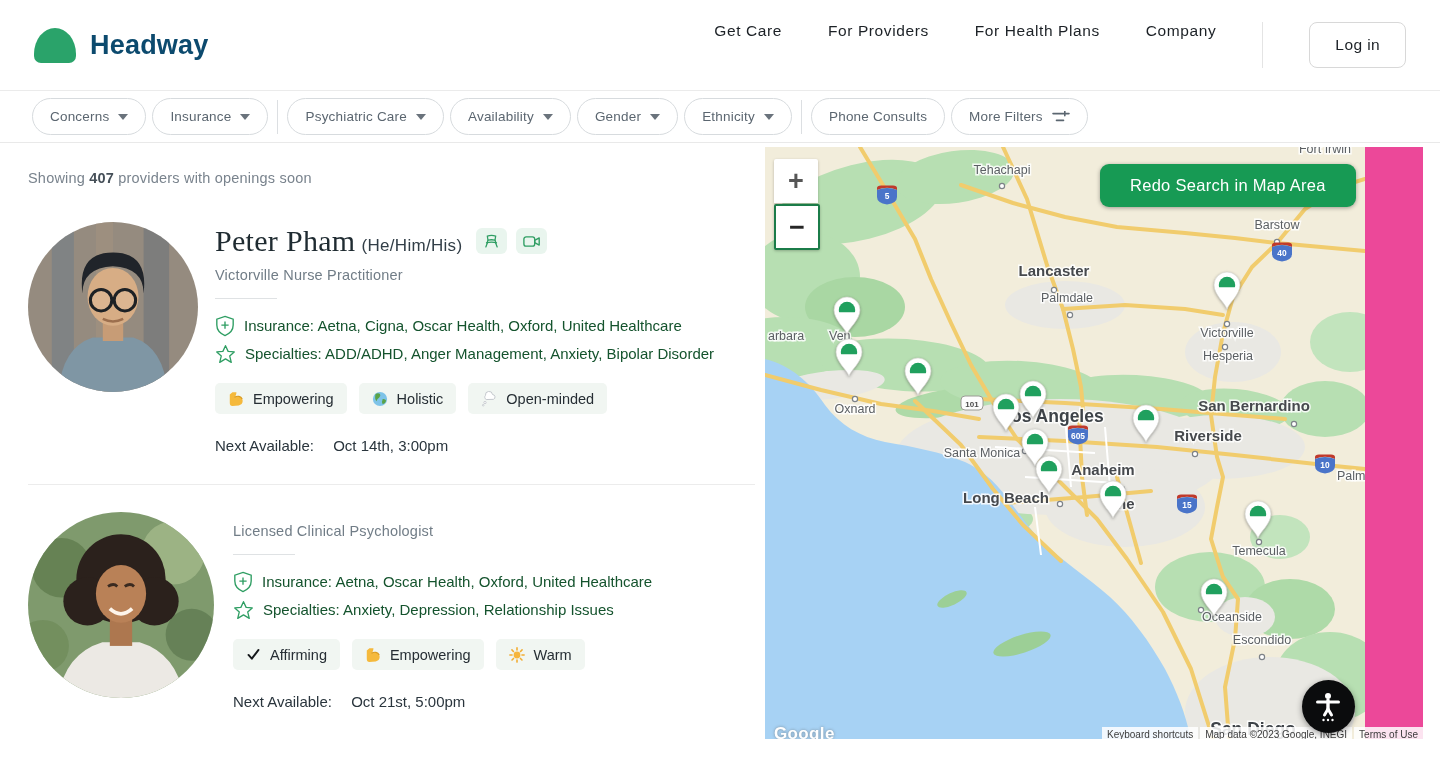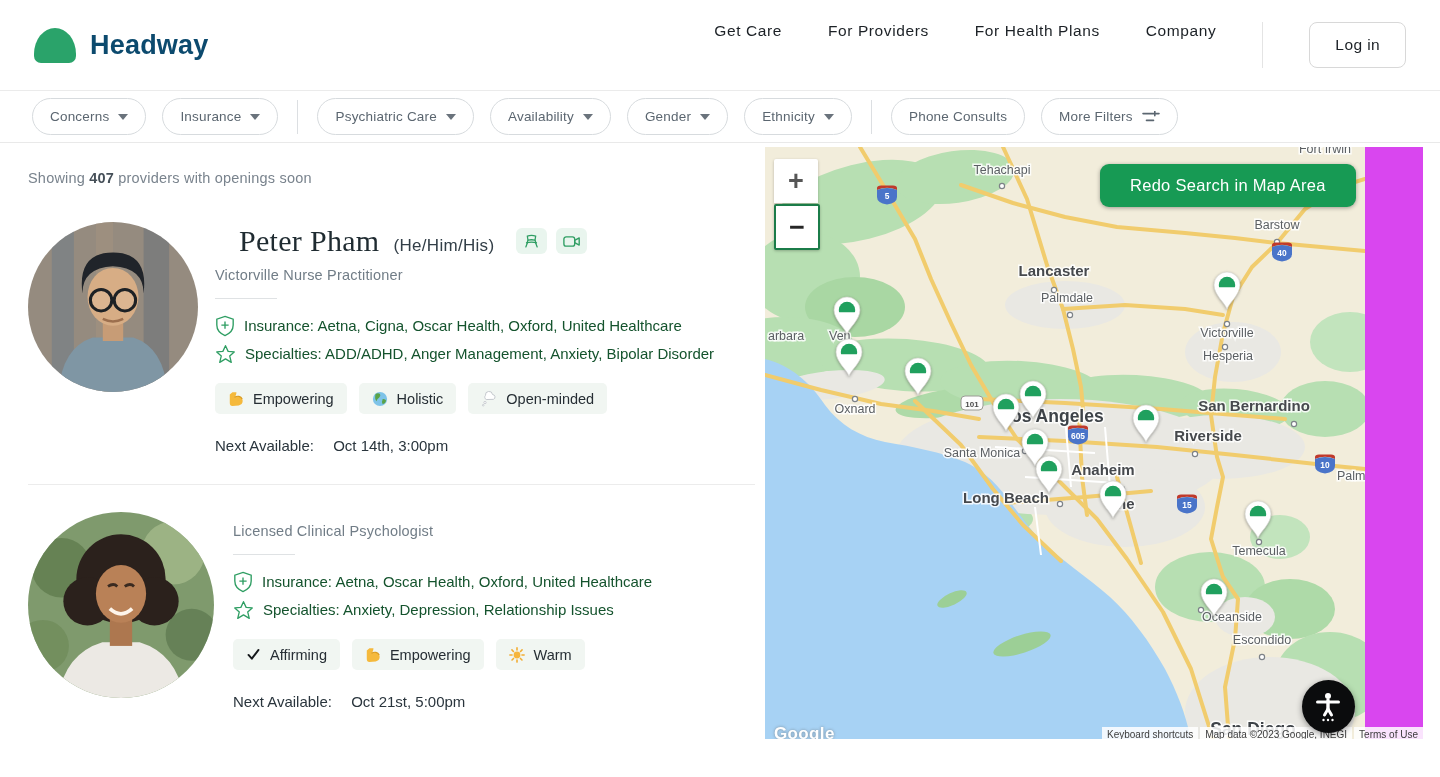--- a/index.html
+++ b/index.html
@@ -18,59 +18,59 @@
              border-radius:21px 21px 7px 7px / 26px 26px 7px 7px;}
   .logo-text{font-size:27px;font-weight:700;color:#0c4a6e;letter-spacing:.2px;}
   .nav{margin-left:auto;display:flex;gap:46px;}
   .nav-link{font-size:15.5px;letter-spacing:.6px;color:#1c2126;cursor:pointer;white-space:nowrap;}
   .nav-divider{width:1px;height:46px;background:#e4e4e4;}
   .login-btn{border:1px solid #d8d8d8;border-radius:8px;padding:13px 25px;font-size:15.5px;
              letter-spacing:.4px;background:#fff;color:#1c2126;cursor:pointer;}
 
   
   .filter-bar{height:52px;border-bottom:1px solid #e9e9e9;display:flex;align-items:center;
-              padding:0 32px;gap:16px;}
+              padding:0 32px;gap:6px;}
   .pill{display:inline-flex;align-items:center;gap:9px;height:37px;padding:0 17px;
         border:1px solid #d7dbde;border-radius:19px;background:#fff;font-size:13.5px;
         color:#5b6670;letter-spacing:.2px;cursor:pointer;font-family:inherit;white-space:nowrap;}
   .fdiv{width:1px;height:34px;background:#dcdfe2;margin:0 3px;}
 
   
   .content{display:flex;align-items:flex-start;}
   .list-col{width:795px;padding-left:28px;}
   .showing{margin-top:27px;font-size:14.5px;color:#79838d;letter-spacing:.2px;}
   .showing .count{font-weight:700;color:#454f58;}
 
   .card{display:flex;margin-top:36px;}
   .avatar{width:170px;height:170px;border-radius:50%;overflow:hidden;flex:none;cursor:pointer;}
   .card.second .avatar{width:186px;height:186px;}
   .avatar svg{width:100%;height:100%;display:block;}
   .card-body{margin-left:17px;padding-top:2px;}
   .card.second .card-body{margin-left:19px;}
-  .name-row{display:flex;align-items:baseline;gap:14px;margin-left:24px;}
+  .name-row{display:flex;align-items:baseline;gap:6px;}
   .pname{font-family:"Liberation Serif","DejaVu Serif",serif;font-size:30px;font-weight:400;
          color:#1f2b31;margin:0;letter-spacing:.3px;cursor:pointer;}
   .pronouns{font-size:17px;color:#323e47;letter-spacing:.3px;}
   .chips{display:flex;gap:9px;margin-left:8px;align-self:center;}
   .chip{width:31px;height:26px;border-radius:6px;background:var(--chip-bg);
         display:flex;align-items:center;justify-content:center;}
   .ptitle{margin-top:9px;font-size:14.5px;color:#717d87;letter-spacing:.2px;}
   .mini-divider{width:62px;height:1px;background:#dfe2e4;margin:15px 0 13px;}
   .info-line{display:flex;align-items:center;gap:9px;font-size:15px;color:#14532d;line-height:28px;}
   .iline-icon{display:flex;align-items:center;}
   .badges{display:flex;gap:12px;margin-top:15px;}
   .badge{display:inline-flex;align-items:center;gap:9px;background:var(--badge-bg);
          border-radius:5px;padding:0 13px;height:31px;font-size:14.5px;color:#262e34;}
   .next-row{margin-top:23px;font-size:15px;color:#2a353d;}
   .next-label{margin-right:15px;}
   .card-sep{border:none;border-top:1px solid #ececec;margin:30px 10px 0 0;}
 
   
   .map-col{width:685px;height:592px;margin-left:auto;margin-right:17px;margin-top:4px;
-           position:relative;background:#d946ef;overflow:hidden;}
+           position:relative;background:#ec4899;overflow:hidden;}
   .map-svg{position:absolute;inset:0;}
   text.mlabel{paint-order:stroke;stroke:#ffffff;stroke-width:3px;stroke-opacity:.85;
               text-anchor:middle;font-family:"Liberation Sans",sans-serif;}
   .m-sm{font-size:12.5px;fill:#5b5f63;}
   .m-md{font-size:15px;fill:#46494d;font-weight:700;}
   .m-lg{font-size:17.5px;fill:#3e4348;font-weight:700;}
   .town-dot{fill:#fff;stroke:#7d8288;stroke-width:1.2;}
   .pin{filter:drop-shadow(0 1.5px 1.5px rgba(60,60,60,.45));cursor:pointer;}
   .pin-body{fill:#fff;stroke:#d8d8d2;stroke-width:.7;}
   .pin-dome{fill:var(--pin-green);}

